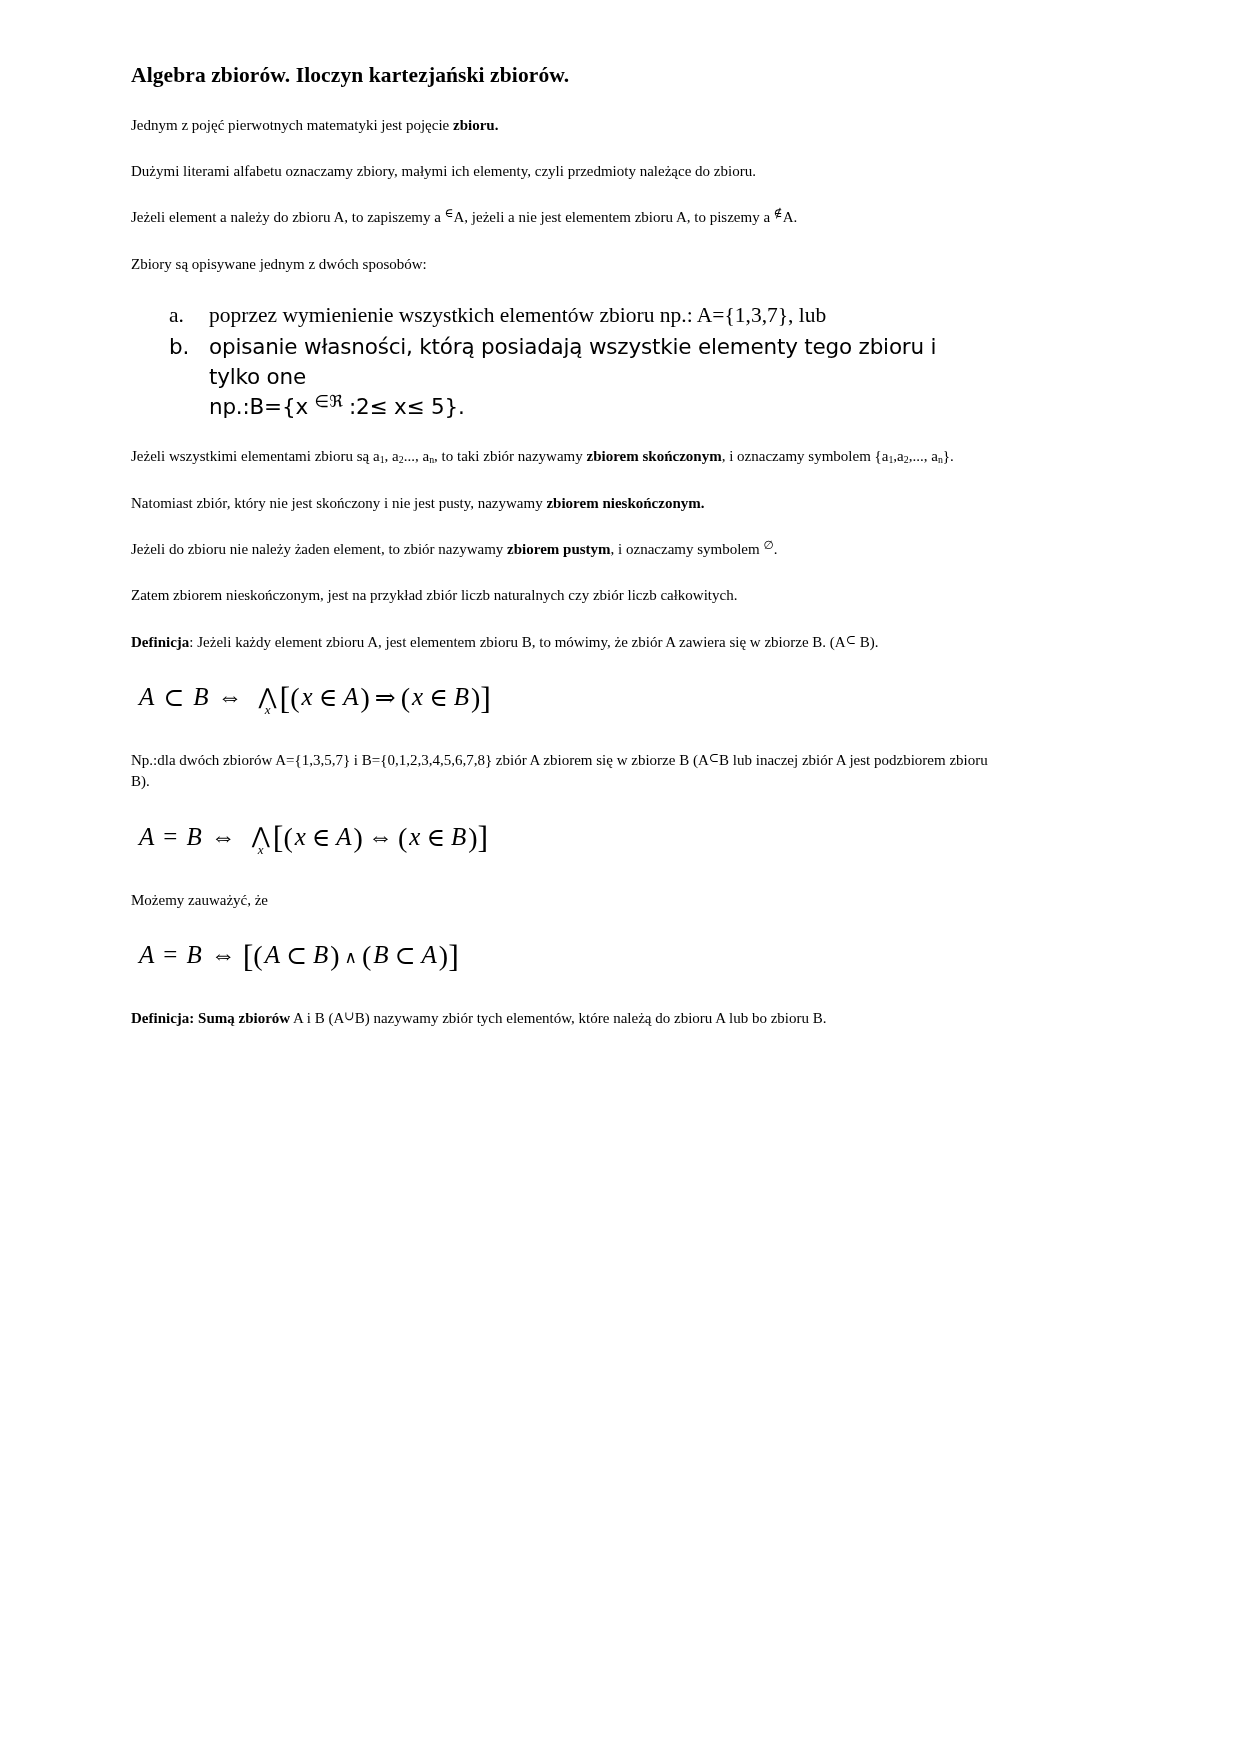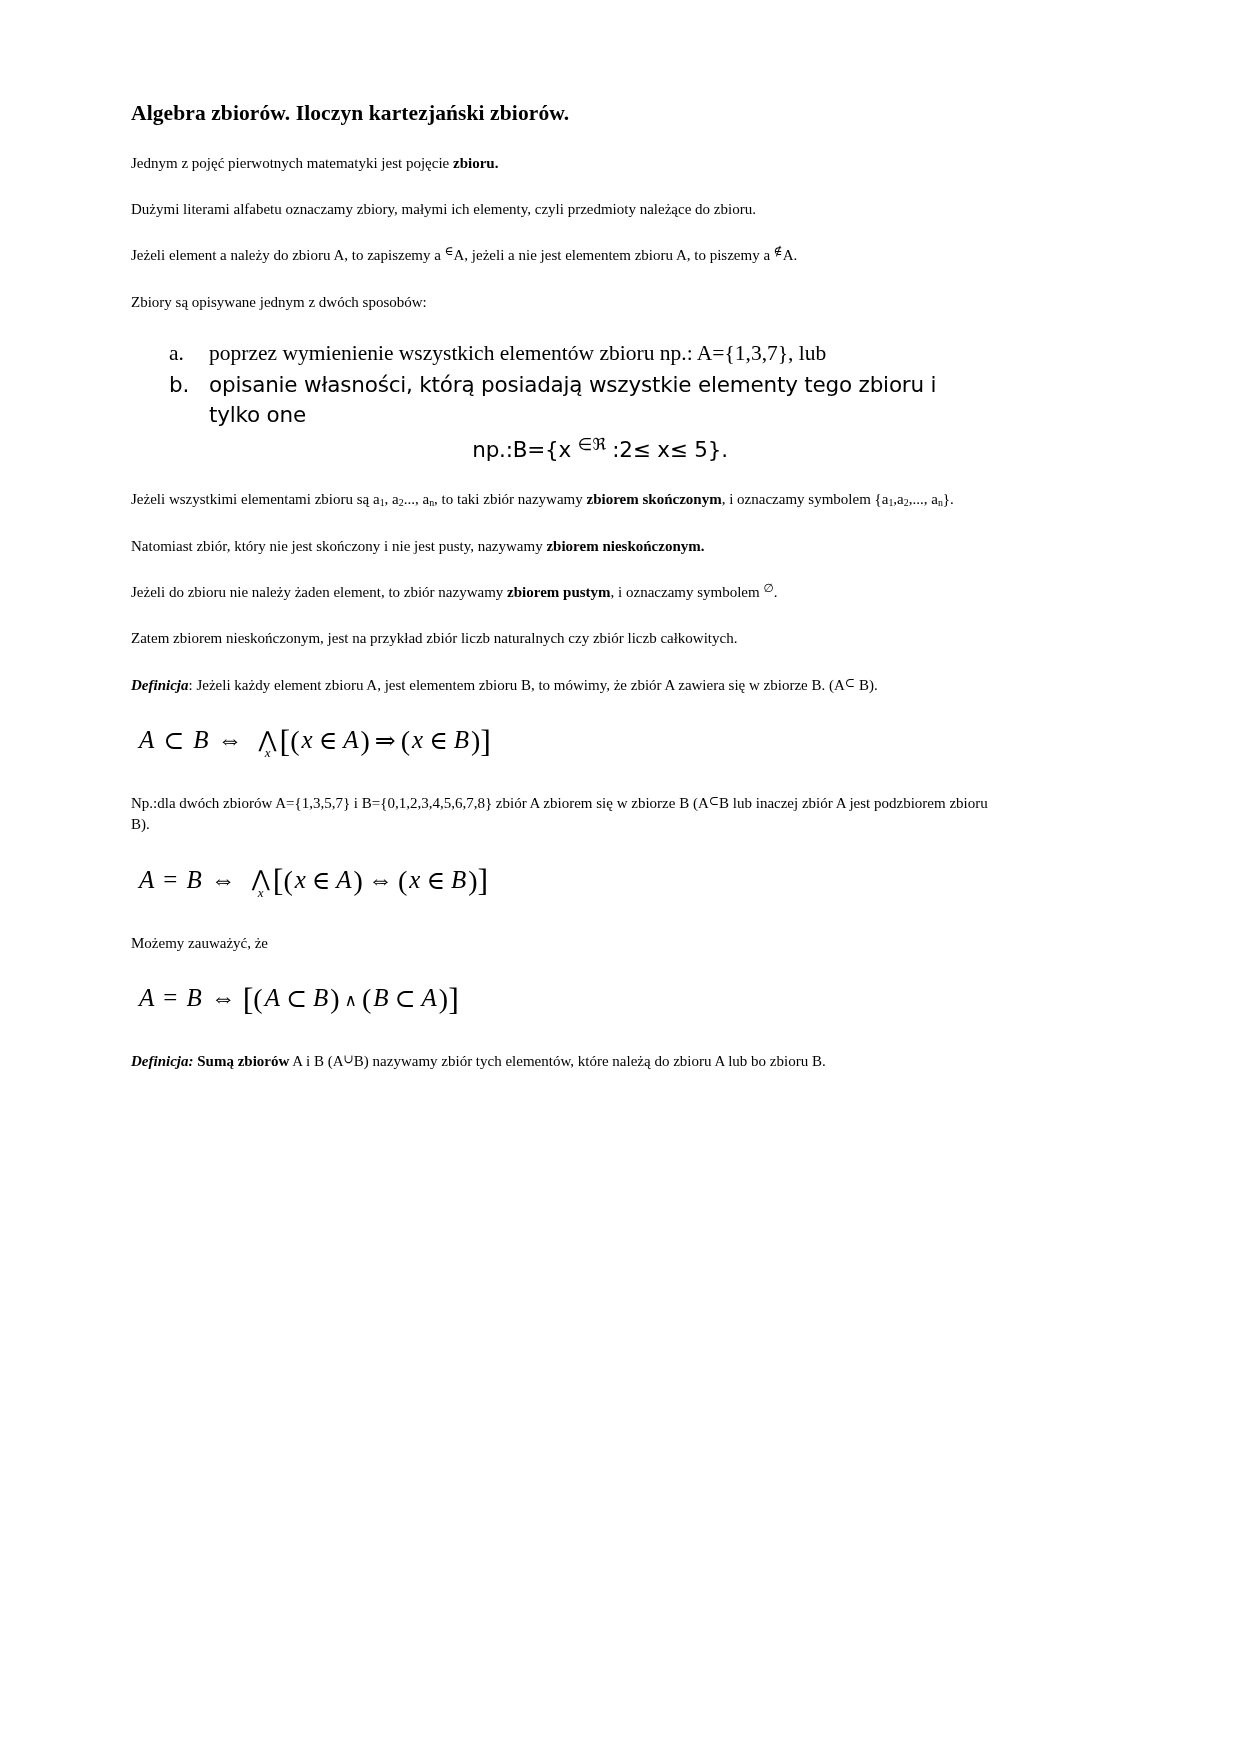--- a/index.html
+++ b/index.html
@@ -12,21 +12,21 @@
     height: 1754px;
     font-family: "Liberation Serif", "DejaVu Serif", serif;
     color: #000000;
     -webkit-font-smoothing: none;
   }
   .page {
     position: relative;
     width: 1240px;
     height: 1754px;
     box-sizing: border-box;
-    padding: 100px 0 0 0;
+    padding: 62px 0 0 0;
     overflow: hidden;
     border-radius: 26px;
   }
   .content {
     width: 860px;
     margin-left: 131px;
   }
 
   h1.doc-title {
     font-size: 21.5px;
@@ -39,21 +39,20 @@
   p.para {
     font-size: 15px;
     line-height: 1.42;
     margin: 0 0 25px 0;
     text-align: left;
   }
   b, strong { font-weight: bold; }
 
   .defn {
     font-weight: bold;
-    font-style: italic;
   }
 
   
   .sup-sym {
     font-size: 0.80em;
     vertical-align: 0.38em;
     line-height: 0;
   }
   .sub-n {
     font-size: 0.66em;
@@ -91,22 +90,20 @@
   }
   li.serif-item { font-family: "Liberation Serif", "DejaVu Serif", serif; }
   li.sans-item {
     font-family: "DejaVu Sans", "Liberation Sans", sans-serif;
     font-size: 20px;
     line-height: 1.52;
     letter-spacing: -0.2px;
   }
   li.sans-item .sub-line {
     display: block;
-    margin-top: 5px;
-    text-align: center;
   }
   li.sans-item .sup-sym {
     font-size: 0.78em;
     vertical-align: 0.40em;
   }
 
   
   .formula {
     font-family: "Liberation Serif", "DejaVu Serif", serif;
     font-style: italic;

